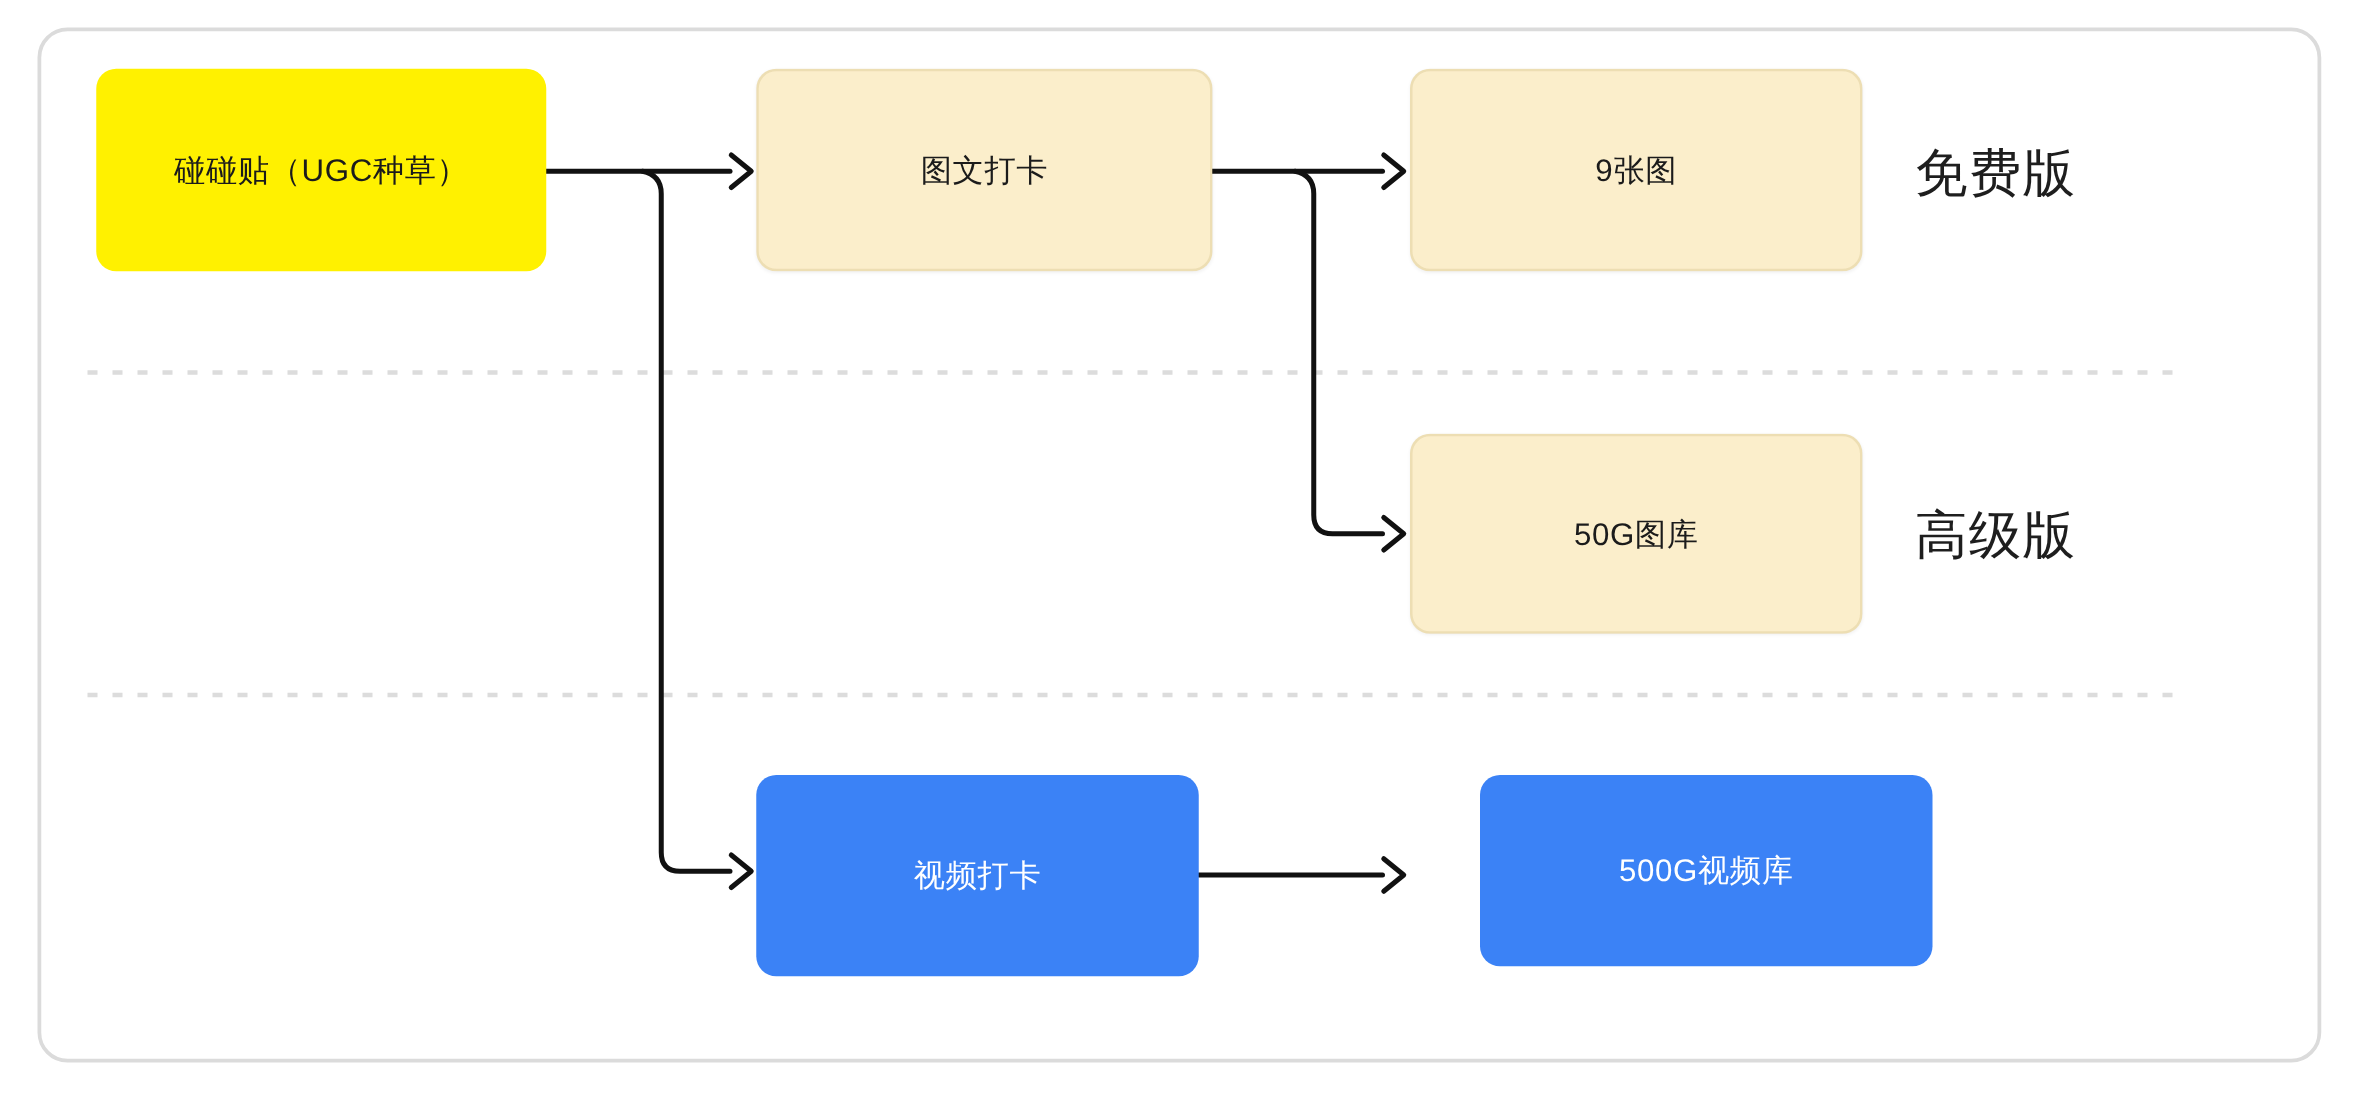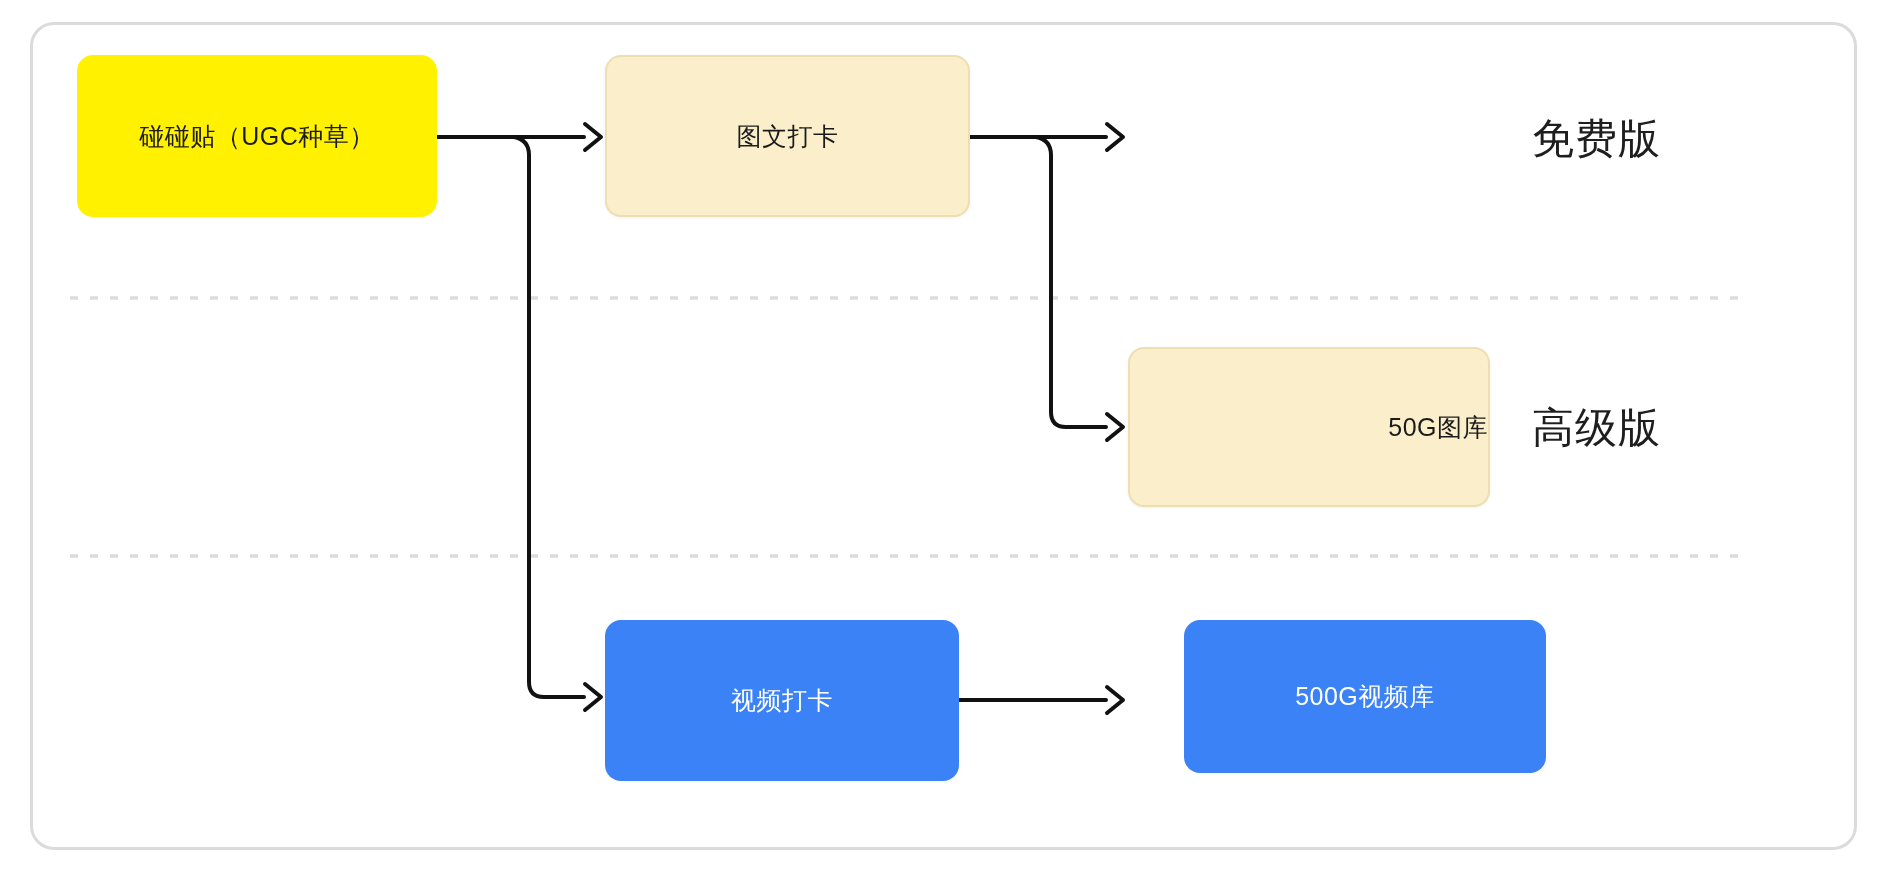--- a/index.html
+++ b/index.html
@@ -53,21 +53,21 @@
     border: 2px solid rgba(180, 150, 70, 0.18);
     box-shadow: 0 1px 3px rgba(0,0,0,0.06);
   }
   .node-gold {
     background: #3b82f6;
     color: #ffffff;
   }
   .n-source        { left: 77px;   top: 55px;  width: 360px; height: 162px; }
   .n-photo-checkin { left: 605px;  top: 55px;  width: 365px; height: 162px; }
   .n-nine-photos   { left: 1128px; top: 55px;  width: 362px; height: 162px; }
-  .n-photo-lib     { left: 1128px; top: 347px; width: 362px; height: 160px; justify-content: flex-end; }
+  .n-photo-lib     { left: 1128px; top: 347px; width: 362px; height: 160px; }
   .n-video-checkin { left: 605px;  top: 620px; width: 354px; height: 161px; }
   .n-video-lib     { left: 1184px; top: 620px; width: 362px; height: 153px; }
   .tier-label {
     position: absolute;
     left: 1532px;
     color: #1e1e1e;
     font-size: 42px;
     font-weight: 500;
     letter-spacing: 1px;
     white-space: nowrap;
@@ -106,20 +106,23 @@
   </svg>
 
   <div class="node node-yellow n-source">
     <span>碰碰贴（UGC种草）</span>
   </div>
 
   <div class="node node-cream n-photo-checkin">
     <span>图文打卡</span>
   </div>
 
+  <div class="node node-cream n-nine-photos">
+    <span>9张图</span>
+  </div>
 
   <div class="node node-cream n-photo-lib">
     <span>50G图库</span>
   </div>
 
   <div class="node node-gold n-video-checkin">
     <span>视频打卡</span>
   </div>
 
   <div class="node node-gold n-video-lib">

